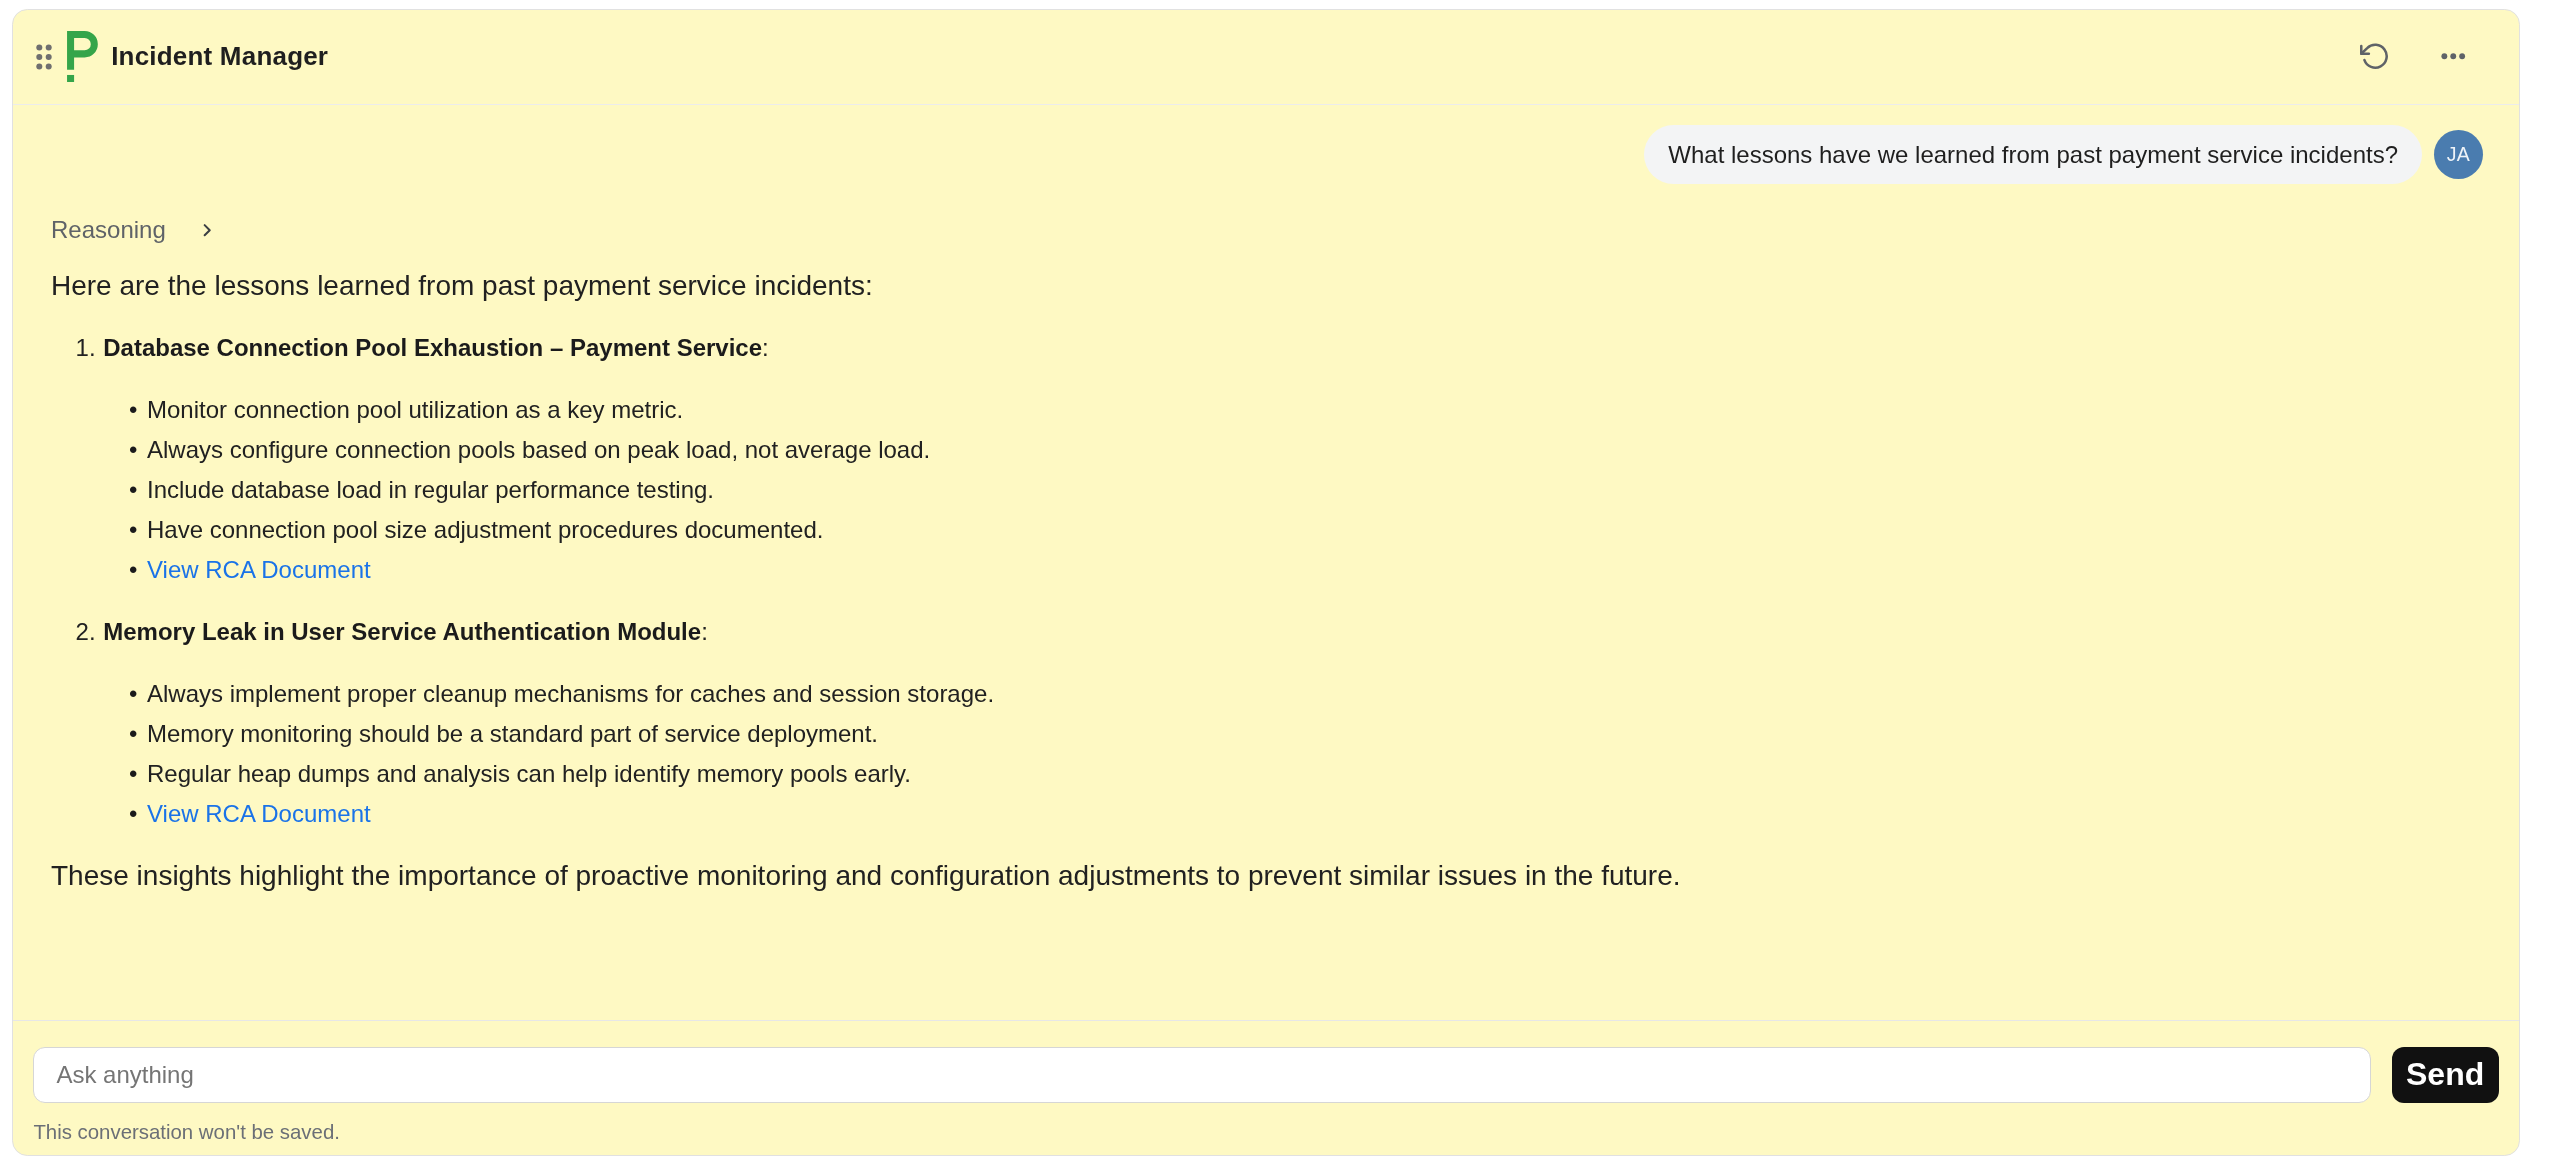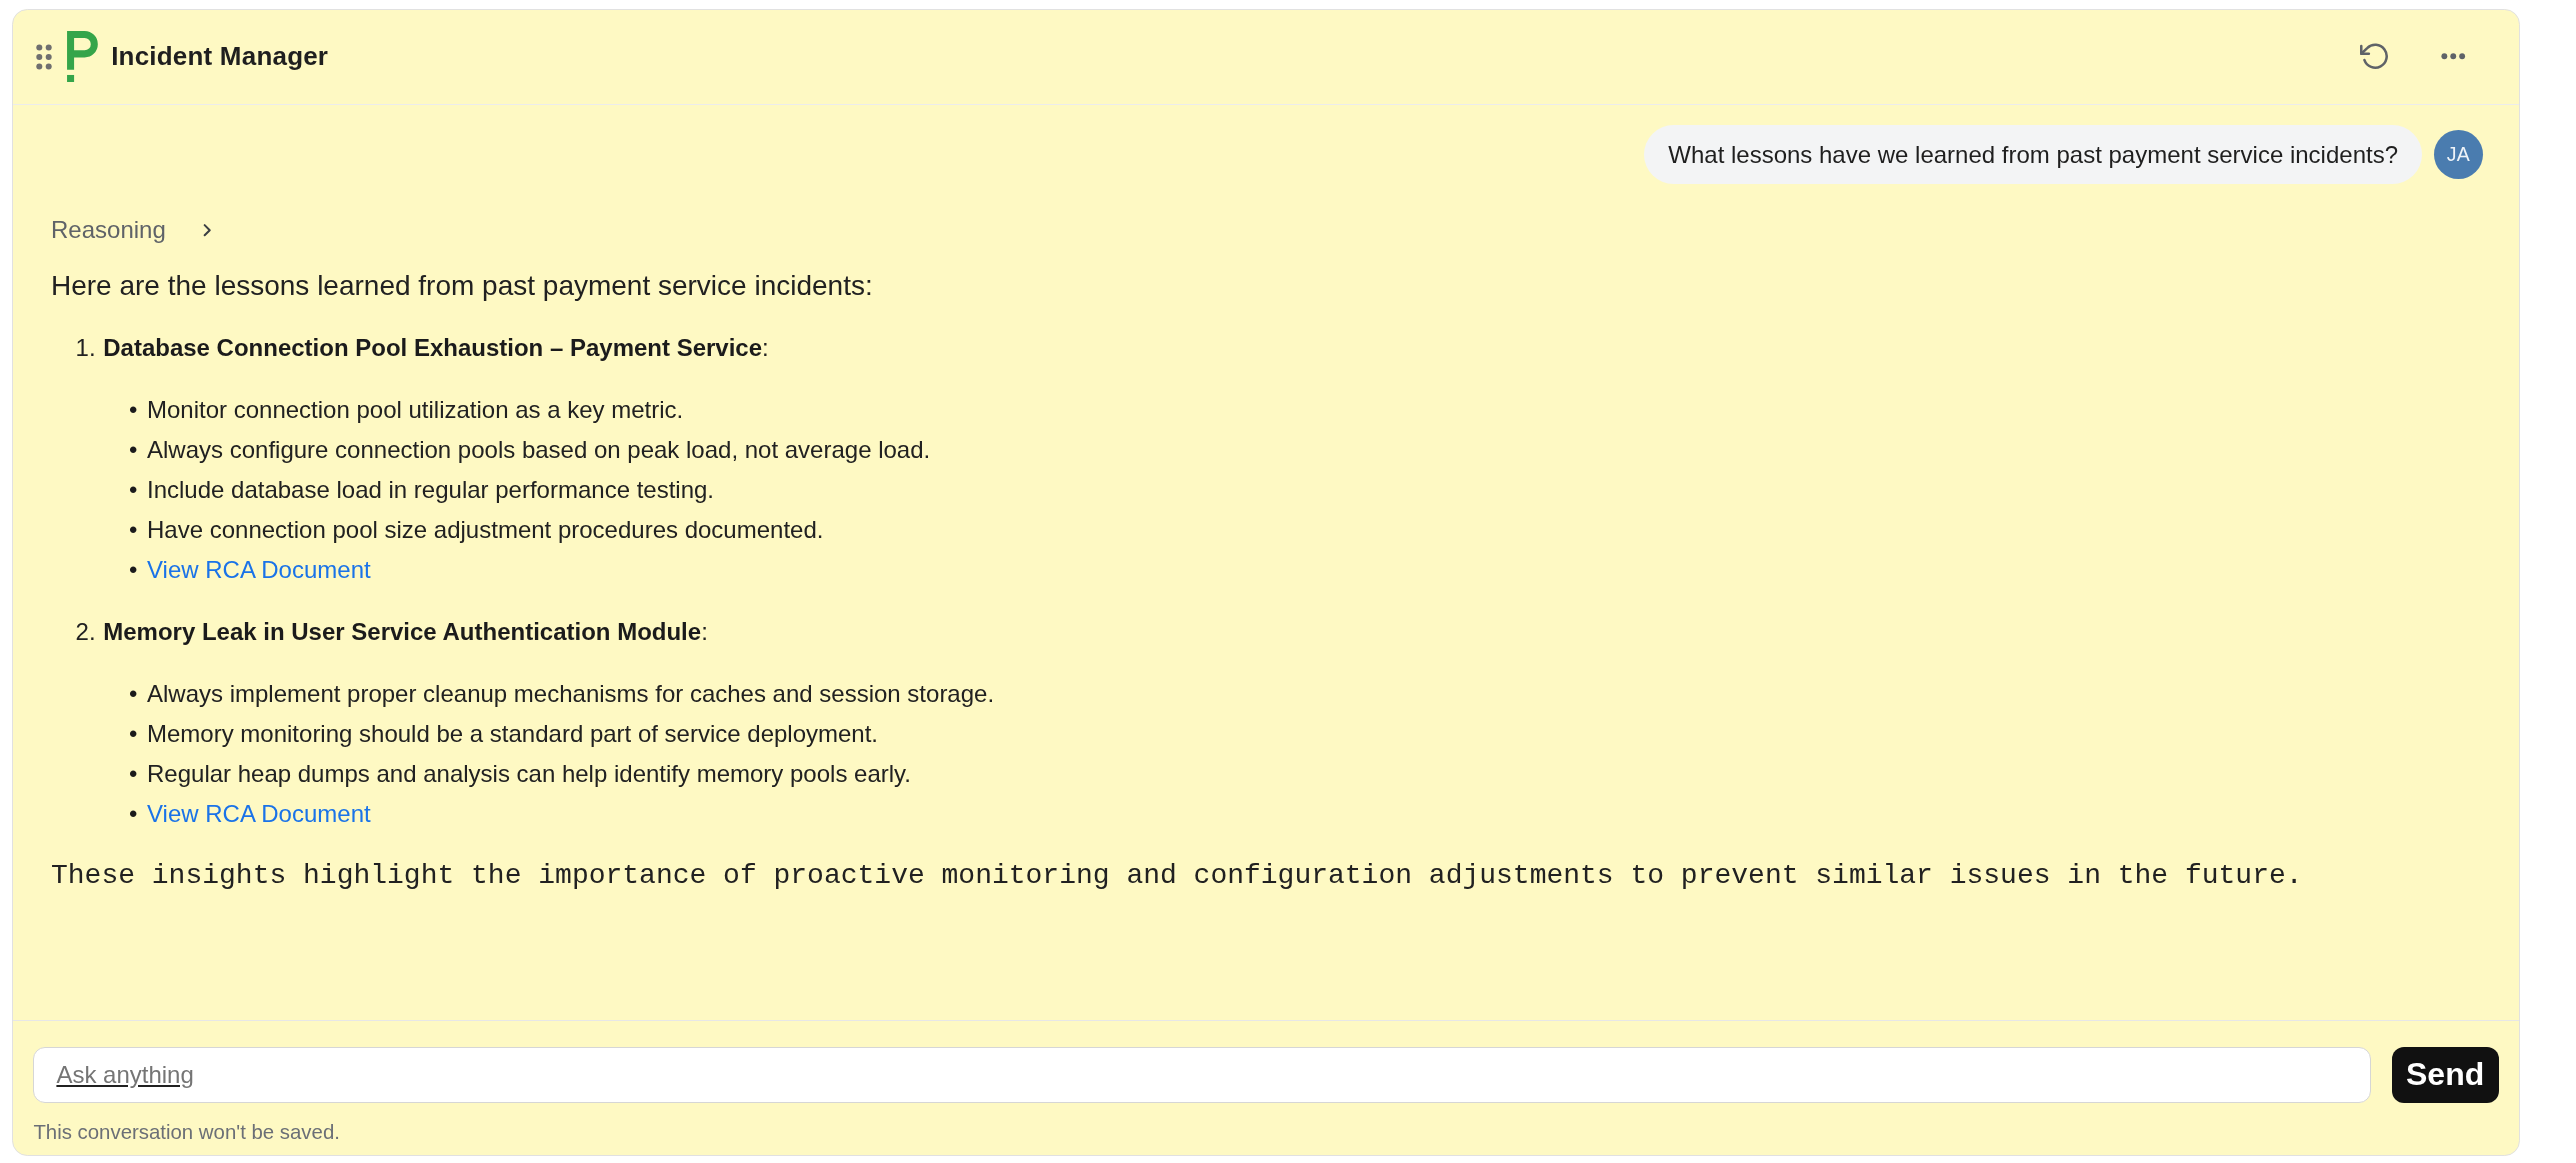--- a/index.html
+++ b/index.html
@@ -52,31 +52,31 @@
   .sec-title { font-weight: 700; color: #1b1b1b; }
 
   ul.bullets { list-style: none; margin: 22px 0 22px 0; }
   ul.bullets li { position: relative; padding-left: 96px; font-size: 24px; line-height: 40px; }
   ul.bullets li::before {
     content: "\2022"; position: absolute; left: 78px; top: 0;
     font-size: 24px; line-height: 40px; color: #1b1b1b;
   }
   a.rca-link { color: #1a73e8; text-decoration: none; cursor: pointer; }
 
-  .closing { margin-top: 0; font-family: Liberation Mono, monospace; }
+  .closing { margin-top: 0; }
 
   
   .composer {
     flex: 0 0 auto; border-top: 1.7px solid #e7e7e7; padding: 25.4px 20.4px 10.2px 20.4px;
   }
   .composer-row { display: flex; align-items: center; }
   .ask-input {
     flex: 1 1 auto; height: 56px; border: 1.7px solid #d6d6d6; border-radius: 12px;
     padding: 0 22px; font-size: 24px; color: #212121; outline: none;
-    font-family: "Liberation Sans", sans-serif; background: #ffffff; text-decoration: underline;
+    font-family: "Liberation Sans", sans-serif; background: #ffffff;
   }
   .ask-input::placeholder { color: #757575; }
   .send-btn {
     flex: 0 0 auto; margin-left: 20.4px; width: 107px; height: 56px;
     background: #111111; color: #ffffff; border: none; border-radius: 12px;
     font-size: 32px; font-weight: 700; cursor: pointer;
     font-family: "Liberation Sans", sans-serif;
   }
   .composer-note { margin-top: 18.7px; font-size: 20.4px; color: #6b6f76; }
 </style>

